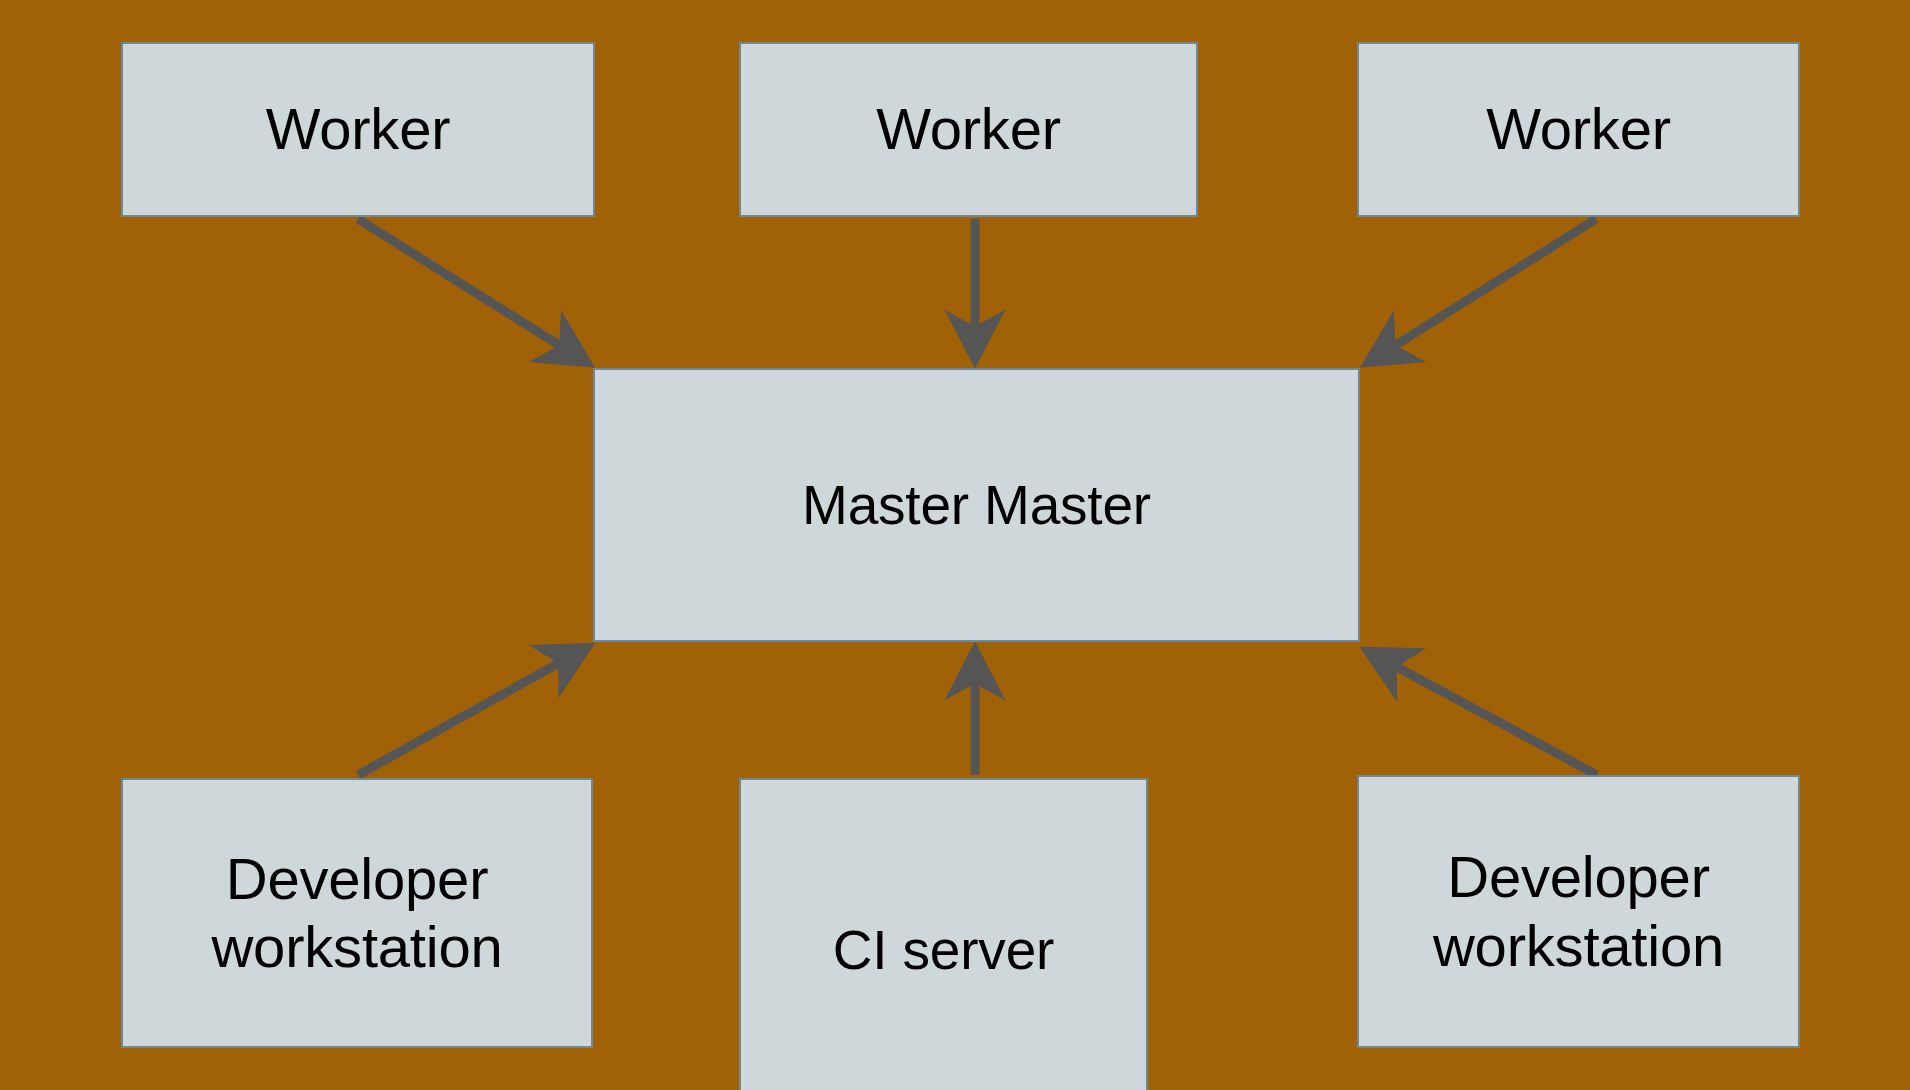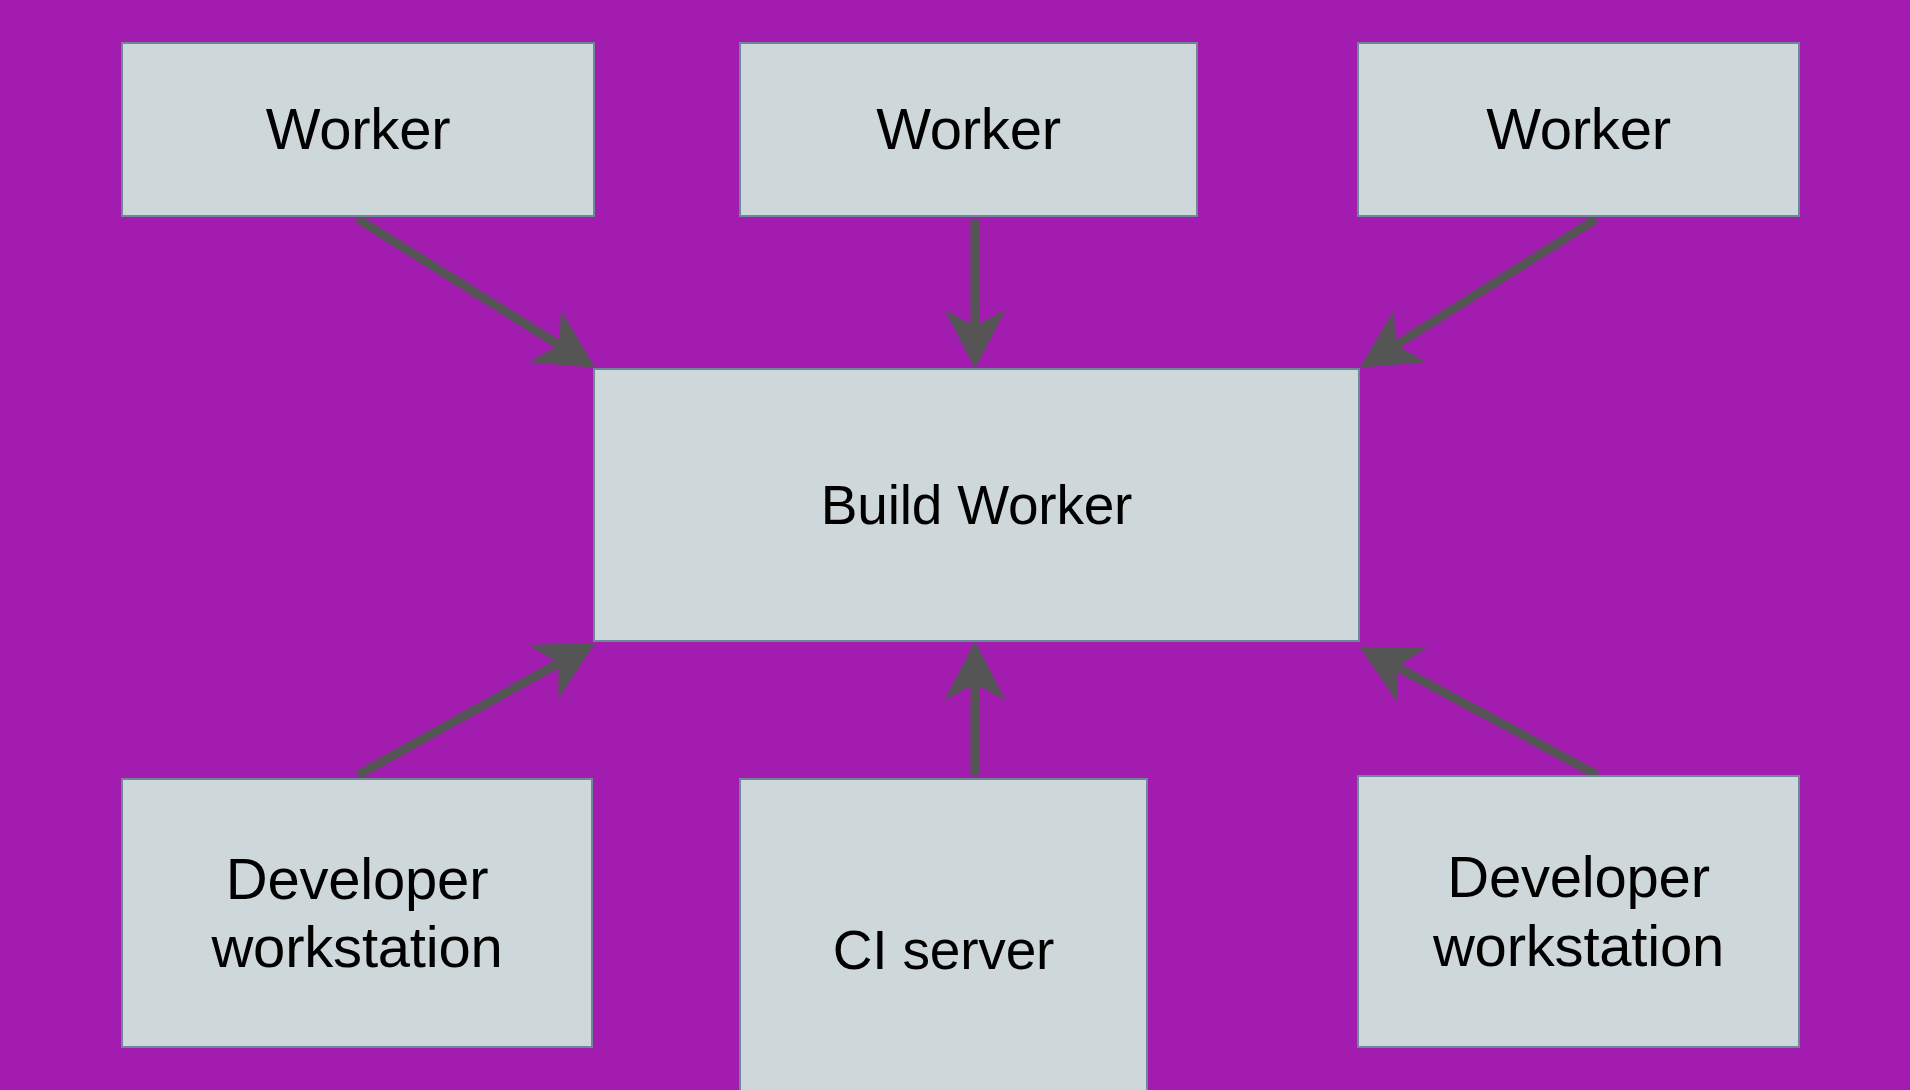--- a/index.html
+++ b/index.html
@@ -8,21 +8,21 @@
     padding: 0;
     background: #ffffff;
   }
   body {
     font-family: "Liberation Sans", sans-serif;
   }
   #canvas {
     position: relative;
     width: 1910px;
     height: 1090px;
-    background: #a21caf;
+    background: #a16207;
     overflow: hidden;
   }
   #edge-layer {
     position: absolute;
     left: 0;
     top: 0;
     width: 1910px;
     height: 1090px;
     pointer-events: none;
   }
@@ -85,21 +85,21 @@
 
   <div class="node n-worker2">
     <span class="node-label">Worker</span>
   </div>
 
   <div class="node n-worker3">
     <span class="node-label">Worker</span>
   </div>
 
   <div class="node n-master">
-    <span class="node-label">Build Worker</span>
+    <span class="node-label">Master Master</span>
   </div>
 
   <div class="node n-devl">
     <span class="node-label">Developer
 workstation</span>
   </div>
 
   <div class="node n-ci">
     <span class="node-label">CI server</span>
   </div>

